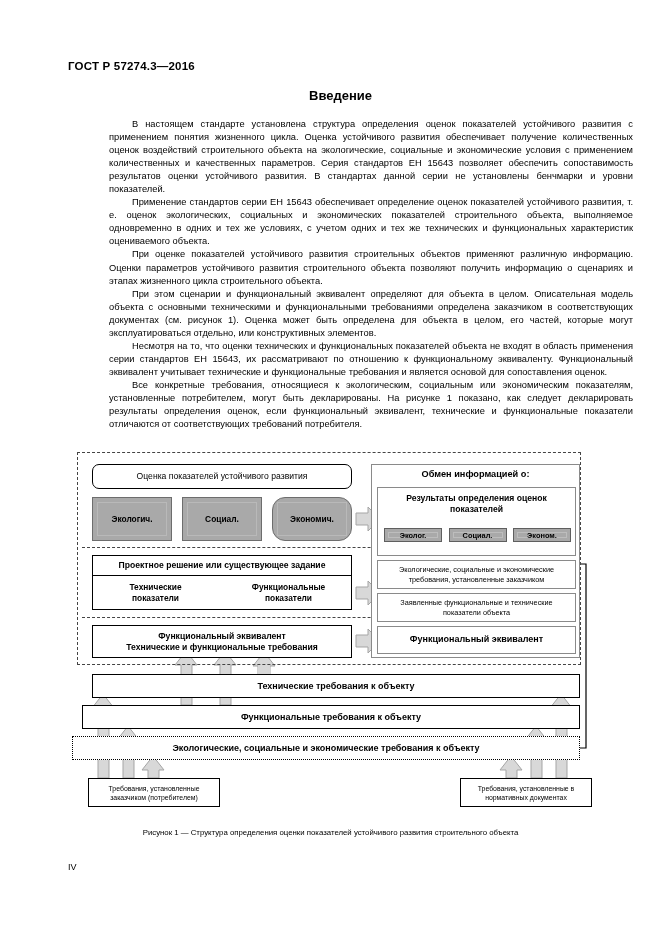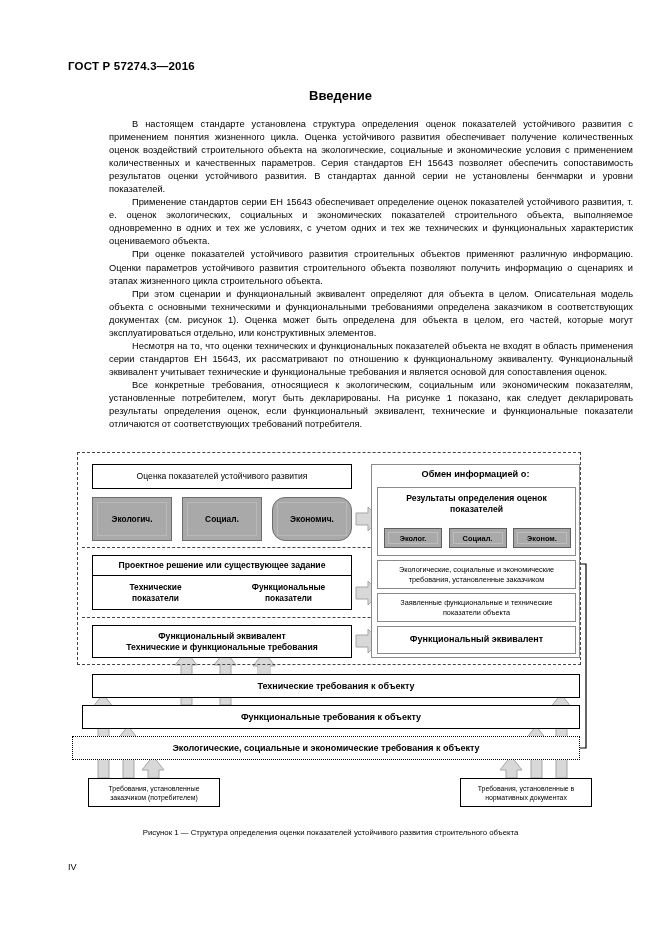--- a/index.html
+++ b/index.html
@@ -43,21 +43,21 @@
   
   .lp { position:absolute; background:#fff; border:1.4px solid #000; }
   .lp-title {
     display:flex; align-items:center; justify-content:center;
     font-size:8.6px; font-weight:700; text-align:center; height:100%;
     padding:0 4px; line-height:10.4px;
   }
   .lp-title.light { font-weight:400; }
 
   
-  .boxA { left:24px; top:12px; width:260px; height:25px; }
+  .boxA { left:24px; top:12px; width:260px; height:25px;border-radius:7px; }
   
   .grayrow { position:absolute; left:24px; top:45px; width:260px; height:62px; }
   .gcell {
     position:absolute; top:0; width:80px; height:44px;
     background:#a9a9a9; border:1.6px solid #6d6d6d;
     display:flex; align-items:center; justify-content:center;
     font-size:8.4px; font-weight:700; color:#000;
   }
   .gcell::after{
     content:""; position:absolute; left:4px; top:4px; right:4px; bottom:4px;
@@ -85,21 +85,21 @@
   .rpanel-head {
     text-align:center; font-size:9.2px; font-weight:700; padding:4px 0 5px;
   }
   .rp-inner {
     position:absolute; left:5px; top:22px; width:199px; height:69px;
     border:1.2px solid #8a8a8a; background:#fff;
   }
   .rp-inner-title { text-align:center; font-size:8.6px; font-weight:700; line-height:10.6px; padding:5px 6px 0; }
   .rp-gray-row { position:absolute; left:6px; top:40px; width:187px; height:20px; display:flex; justify-content:space-between; }
   .rg {
-    width:58px; height:20px; background:#a9a9a9; border:1.4px solid #5f5f5f;
+    width:58px; height:14px; background:#a9a9a9; border:1.4px solid #5f5f5f;
     display:flex; align-items:center; justify-content:center;
     font-size:7.4px; font-weight:700; position:relative;
   }
   .rg::after{ content:""; position:absolute; left:3px; top:3px; right:3px; bottom:3px; border:1px solid #bdbdbd; }
   .rg span{ position:relative; z-index:2; }
 
   .rbox {
     position:absolute; left:5px; width:199px; background:#fff; border:1.2px solid #8a8a8a;
     display:flex; align-items:center; justify-content:center; text-align:center;
     font-size:7.3px; line-height:9.4px; padding:0 5px;

